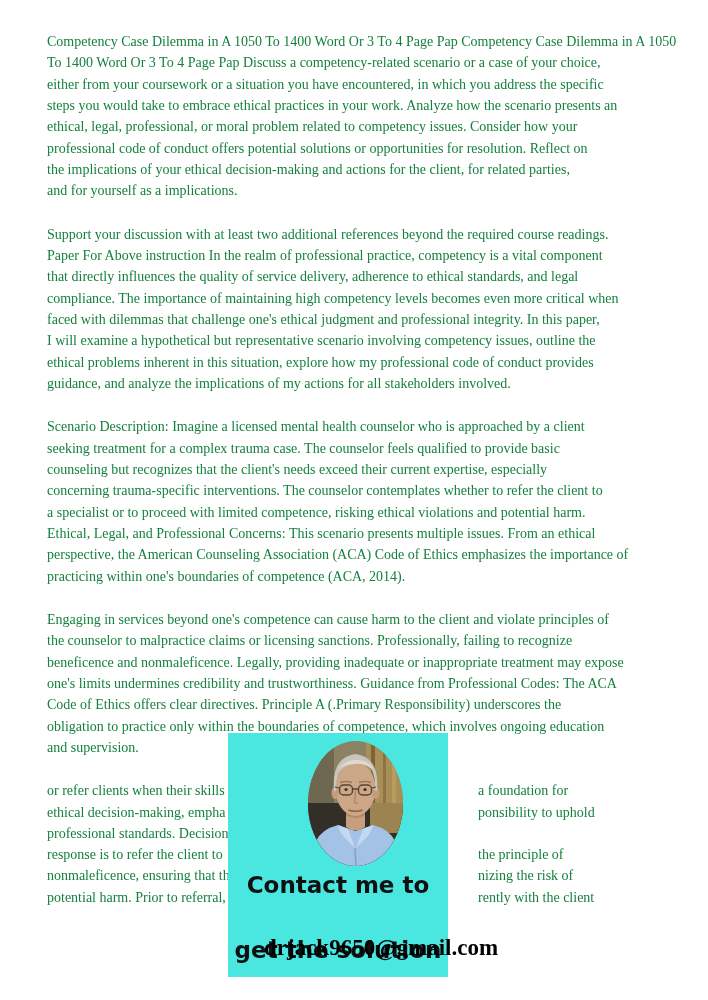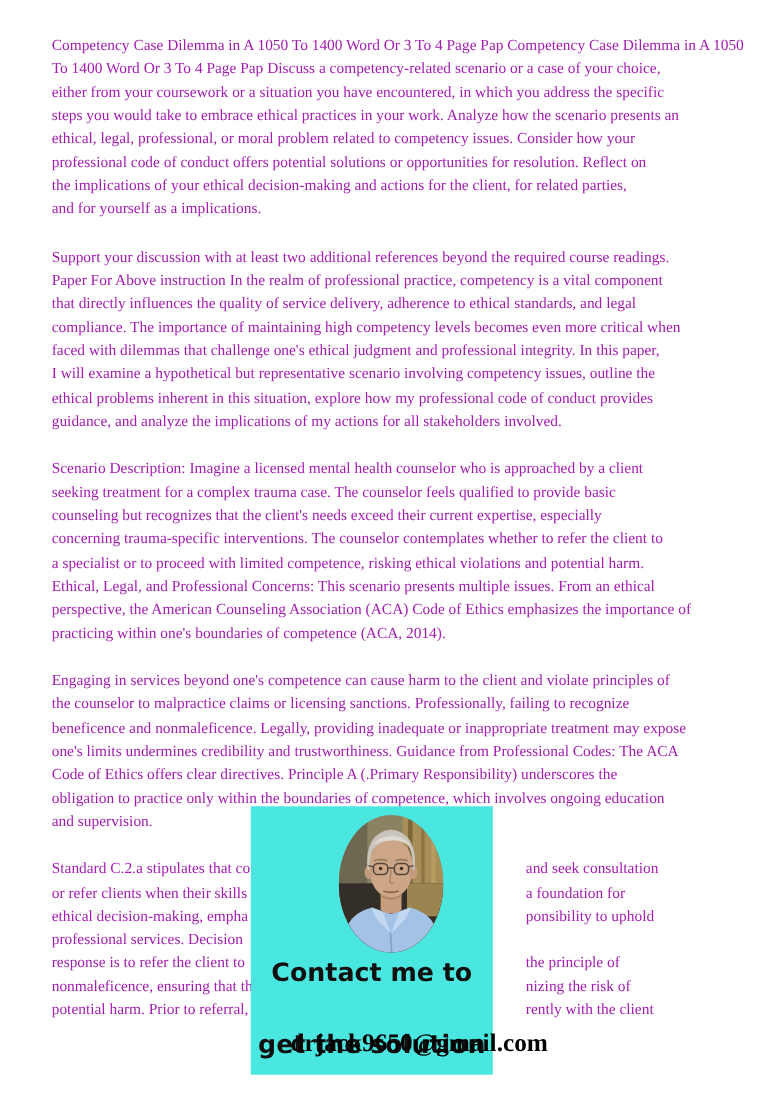--- a/index.html
+++ b/index.html
@@ -60,21 +60,21 @@
     line-height: 24px;
     color: #000000;
     padding-left: 36px;
   }
 </style>
 </head>
 <body>
 
 <div class="page">
 
-  <div class="text-col" id="paragraphs" style="color: #a21caf;">
+  <div class="text-col" id="paragraphs" style="color: #15803d;">
       <div class="paragraph">
         <div class="line">Competency Case Dilemma in A 1050 To 1400 Word Or 3 To 4 Page Pap Competency Case Dilemma in A 1050</div>
         <div class="line">To 1400 Word Or 3 To 4 Page Pap Discuss a competency-related scenario or a case of your choice,</div>
         <div class="line">either from your coursework or a situation you have encountered, in which you address the specific</div>
         <div class="line">steps you would take to embrace ethical practices in your work. Analyze how the scenario presents an</div>
         <div class="line">ethical, legal, professional, or moral problem related to competency issues. Consider how your</div>
         <div class="line">professional code of conduct offers potential solutions or opportunities for resolution. Reflect on</div>
         <div class="line">the implications of your ethical decision-making and actions for the client, for related parties,</div>
         <div class="line">and for yourself as a implications.</div>
       </div>
@@ -101,24 +101,23 @@
       <div class="paragraph">
         <div class="line">Engaging in services beyond one's competence can cause harm to the client and violate principles of</div>
         <div class="line">the counselor to malpractice claims or licensing sanctions. Professionally, failing to recognize</div>
         <div class="line">beneficence and nonmaleficence. Legally, providing inadequate or inappropriate treatment may expose</div>
         <div class="line">one's limits undermines credibility and trustworthiness. Guidance from Professional Codes: The ACA</div>
         <div class="line">Code of Ethics offers clear directives. Principle A (.Primary Responsibility) underscores the</div>
         <div class="line">obligation to practice only within the boundaries of competence, which involves ongoing education</div>
         <div class="line">and supervision.</div>
       </div>
       <div class="paragraph">
-        <div class="line"><span>Standard C.2.a stipulates that co</span><span class="right-frag">and seek consultation</span></div>
         <div class="line"><span>or refer clients when their skills</span><span class="right-frag">a foundation for</span></div>
         <div class="line"><span>ethical decision-making, empha</span><span class="right-frag">ponsibility to uphold</span></div>
-        <div class="line"><span>professional services. Decision</span></div>
+        <div class="line"><span>professional standards. Decision</span></div>
         <div class="line"><span>response is to refer the client to</span><span class="right-frag">the principle of</span></div>
         <div class="line"><span>nonmaleficence, ensuring that th</span><span class="right-frag">nizing the risk of</span></div>
         <div class="line"><span>potential harm. Prior to referral,</span><span class="right-frag">rently with the client</span></div>
       </div>
     </div>
 
   <div class="promo-card" style="background: rgb(74, 230, 224);">
     <div class="portrait">
       <svg viewBox="0 0 95 125" xmlns="http://www.w3.org/2000/svg">
         <defs>

